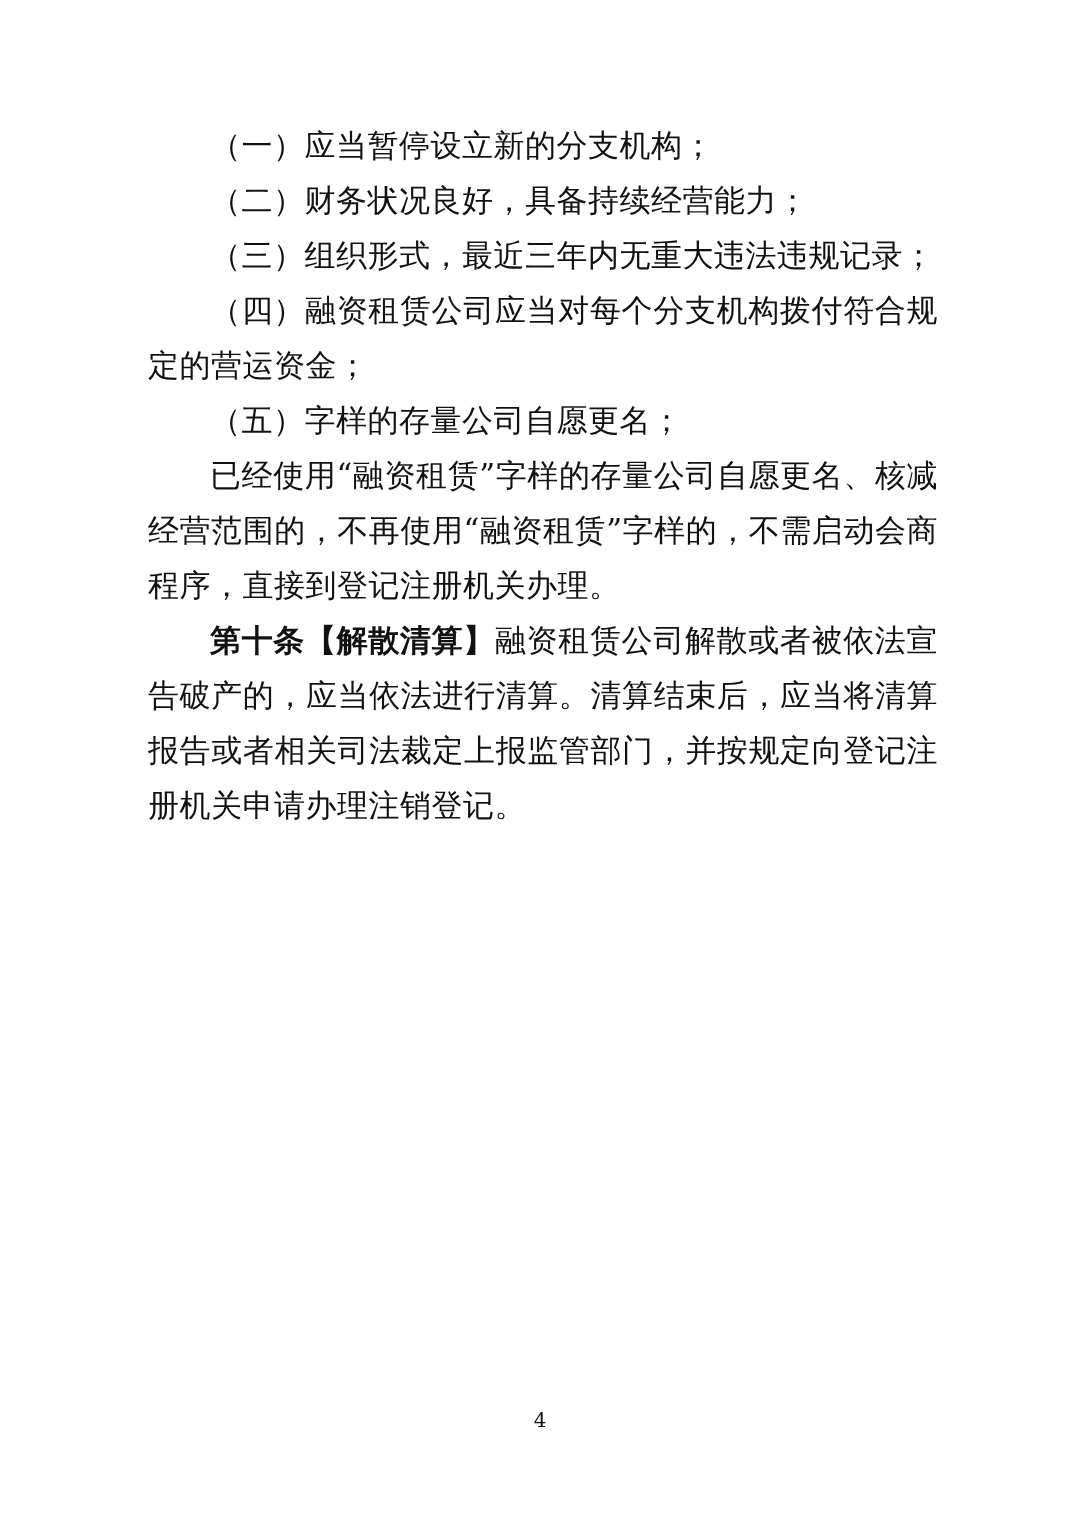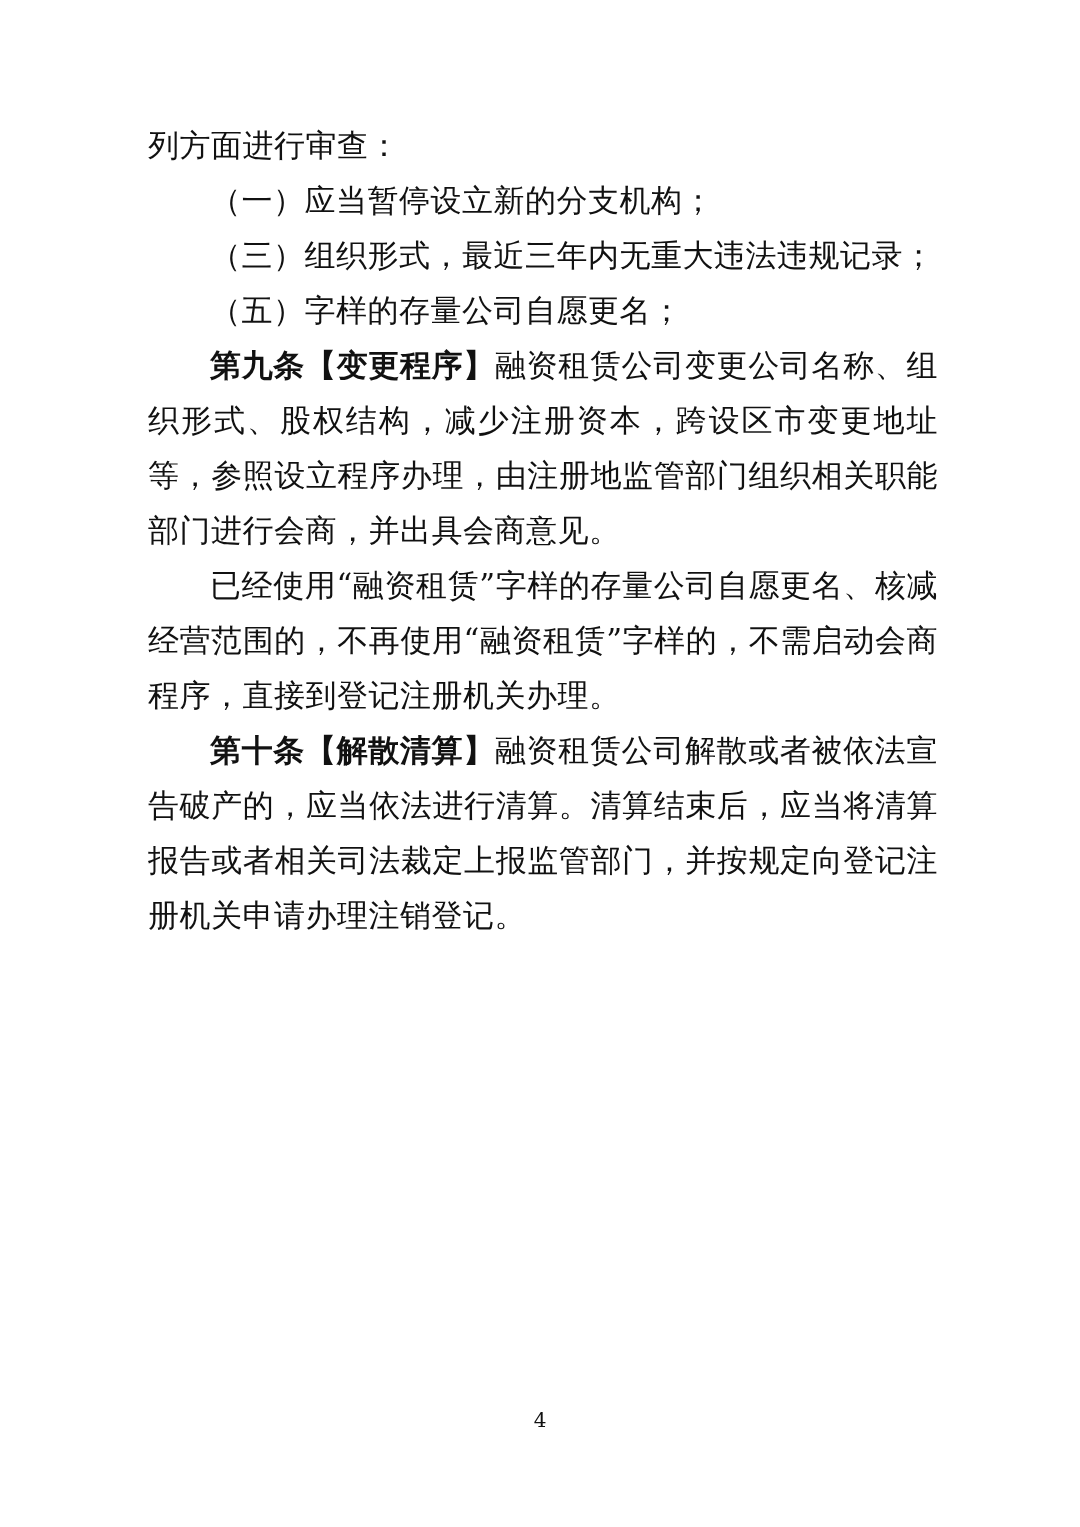--- a/index.html
+++ b/index.html
@@ -54,33 +54,33 @@
     font-size: 20px;
     color: #111111;
   }
 </style>
 </head>
 <body>
 
 <div class="page">
   <div class="content">
 
-    <p class="para noindent">列方面进行审查：</p>
 
     <p class="para indent">（一）应当暂停设立新的分支机构；</p>
 
+    <p class="para indent">（二）财务状况良好，具备持续经营能力；</p>
 
     <p class="para indent">（三）组织形式，最近三年内无重大违法违规记录；</p>
 
+    <p class="para indent">（四）融资租赁公司应当对每个分支机构拨付符合规定的营运资金；</p>
 
     <p class="para indent">（五）字样的存量公司自愿更名；</p>
 
 
 
-    <p class="para heading-para"><span class="bold-lead">第九条【变更程序】</span><span>融资租赁公司变更公司名称、组织形式、股权结构，减少注册资本，跨设区市变更地址等，参照设立程序办理，由注册地监管部门组织相关职能部门进行会商，并出具会商意见。</span></p>
 
     <p class="para indent">已经使用“融资租赁”字样的存量公司自愿更名、核减经营范围的，不再使用“融资租赁”字样的，不需启动会商程序，直接到登记注册机关办理。</p>
 
     <p class="para heading-para"><span class="bold-lead">第十条【解散清算】</span><span>融资租赁公司解散或者被依法宣告破产的，应当依法进行清算。清算结束后，应当将清算报告或者相关司法裁定上报监管部门，并按规定向登记注册机关申请办理注销登记。</span></p>
 
   </div>
 
   <div class="page-number">4</div>
 </div>
 

